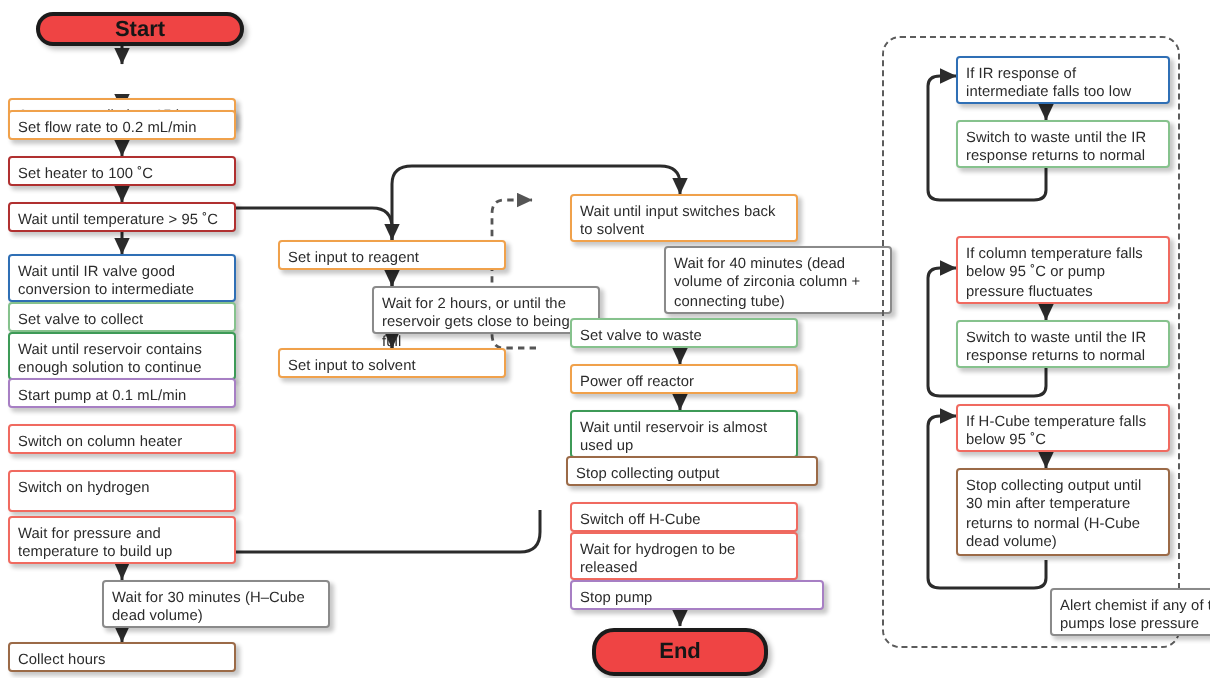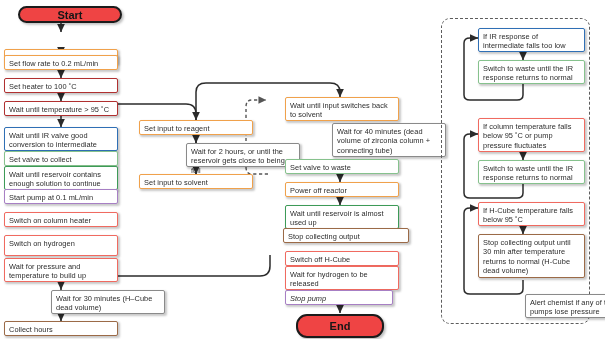--- a/index.html
+++ b/index.html
@@ -173,21 +173,21 @@
   <div class="node c-orange" style="left:285px;top:182px;width:114px;height:15px;">Power off reactor</div>
 
   <div class="node c-green" style="left:285px;top:205px;width:114px;height:24px;">Wait until reservoir is almost used up</div>
 
   <div class="node c-brown" style="left:283px;top:228px;width:126px;height:15px;">Stop collecting output</div>
 
   <div class="node c-redl" style="left:285px;top:251px;width:114px;height:15px;">Switch off H-Cube</div>
 
   <div class="node c-redl" style="left:285px;top:266px;width:114px;height:24px;">Wait for hydrogen to be released</div>
 
-  <div class="node c-purple" style="left:285px;top:290px;width:108px;height:15px;font-style:italic;">Stop pump</div>
+  <div class="node c-purple" style="left:285px;top:290px;width:127px;height:15px;">Stop pump</div>
 
   <div class="dashbox" style="left:441px;top:18px;width:149px;height:306px;"></div>
 
   <div class="node c-blue" style="left:478px;top:28px;width:107px;height:24px;">If IR response of intermediate falls too low</div>
 
   <div class="node c-greenl" style="left:478px;top:60px;width:107px;height:24px;">Switch to waste until the IR response returns to normal</div>
 
   <div class="node c-redl" style="left:478px;top:118px;width:107px;height:34px;">If column temperature falls below 95 ˚C or pump pressure fluctuates</div>
 
   <div class="node c-greenl" style="left:478px;top:160px;width:107px;height:24px;">Switch to waste until the IR response returns to normal</div>

